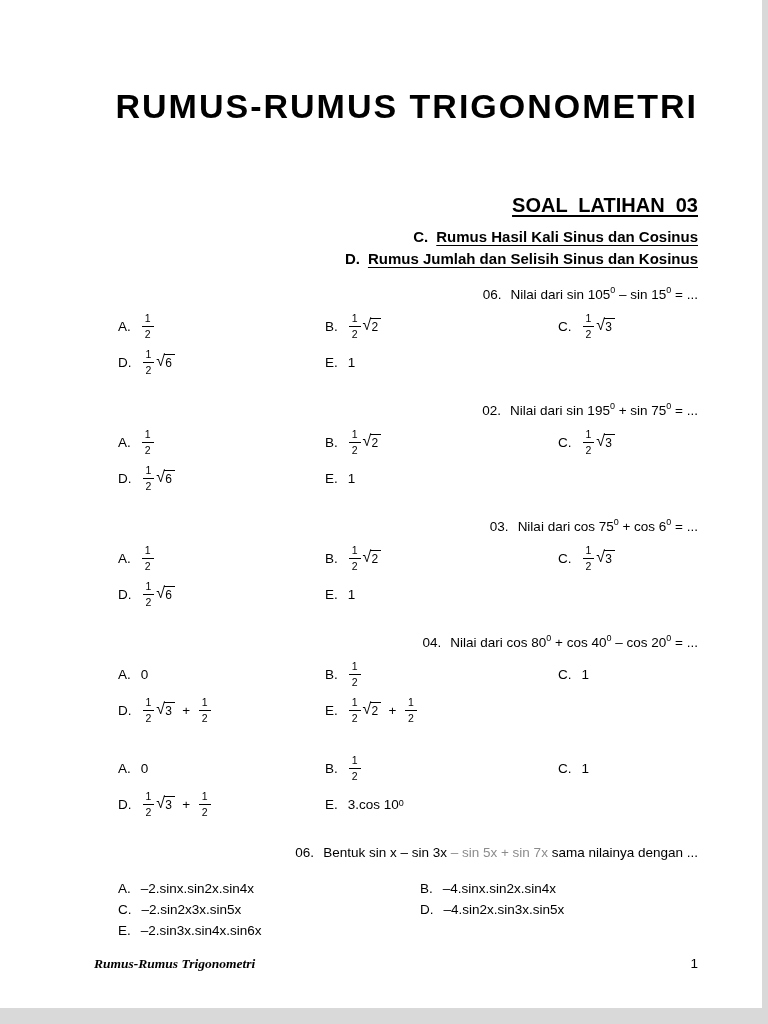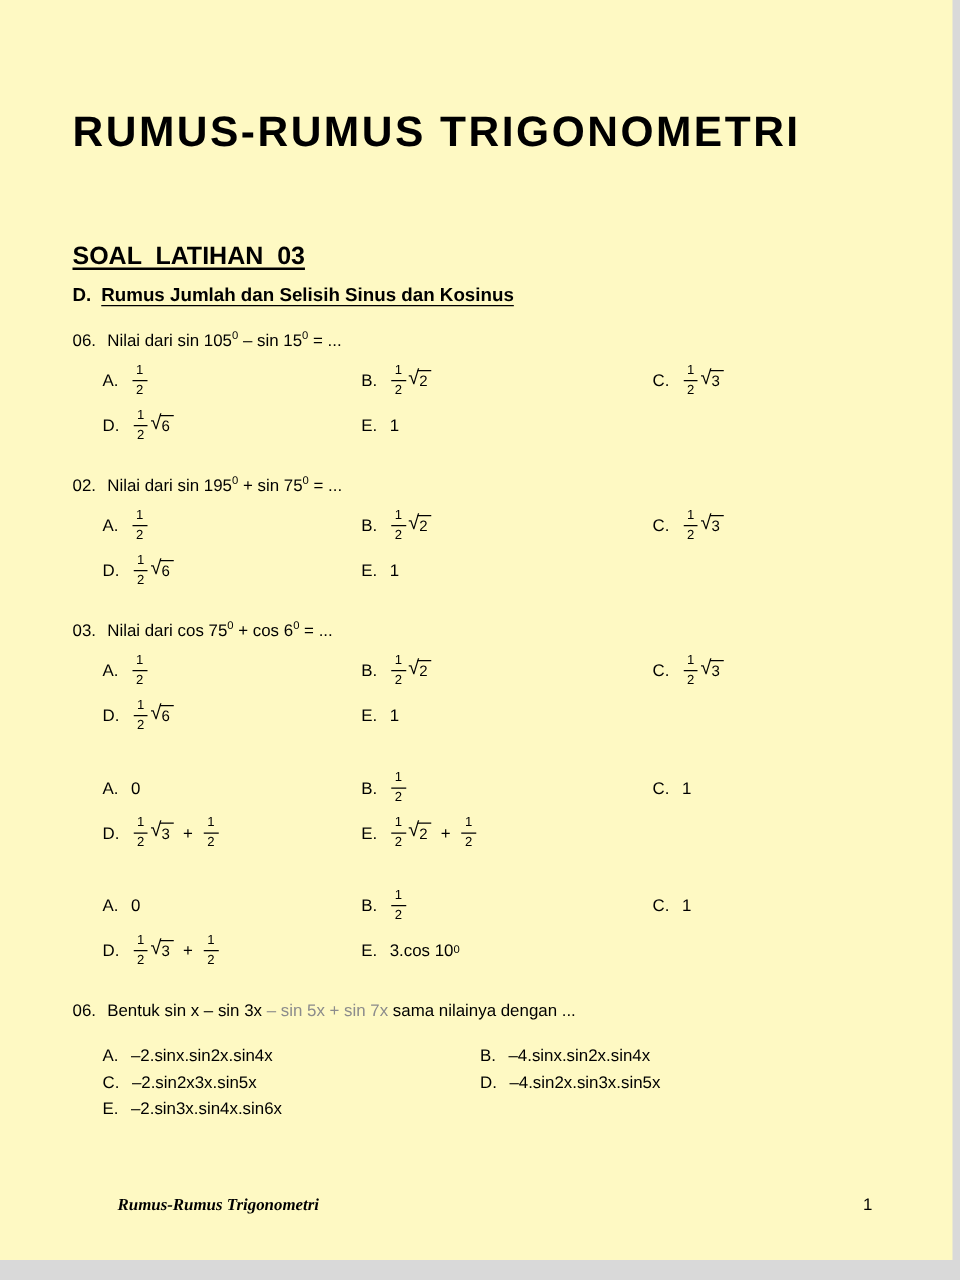--- a/index.html
+++ b/index.html
@@ -5,24 +5,25 @@
   html, body { margin: 0; padding: 0; }
   body {
     width: 768px; height: 1024px;
     background: #d9d9d9;
     font-family: "Liberation Sans", sans-serif;
     color: #000;
   }
   .page {
     position: relative;
     width: 762px; height: 1008px;
-    background: #fef9c3;
+    background: #ffffff;
     box-sizing: border-box;
-    padding: 86px 64px 0 58px;
+    padding: 86px 64px 0 94px;
     overflow: hidden;
+    text-align: right;
   }
   .title {
     margin: 0 0 70px 0;
     font-size: 34px;
     font-weight: bold;
     letter-spacing: 2px;
     line-height: 40px;
     white-space: nowrap;
   }
   .section-heading {
@@ -113,20 +114,23 @@
 </head>
 <body>
 
 <div class="page">
 
   <h1 class="title">RUMUS-RUMUS TRIGONOMETRI</h1>
 
   <div class="section-heading">SOAL  LATIHAN  03</div>
 
   <div class="subheading">
+    <span class="sub-label">C.</span><span class="sub-text">Rumus Hasil Kali Sinus dan Cosinus</span>
+  </div>
+  <div class="subheading">
     <span class="sub-label">D.</span><span class="sub-text">Rumus Jumlah dan Selisih Sinus dan Kosinus</span>
   </div>
 
   <div class="questions">
       <div class="question">
         <div class="stem"><span class="qnum">06.</span><span>Nilai dari sin 105</span><sup>0</sup><span> – sin 15</span><sup>0</sup><span> = ...</span></div>
         <div class="opt-row cols3">
           <div class="opt">
             <span class="opt-label">A.</span>
             <span class="opt-value"><span class="frac"><span class="num">1</span><span class="den">2</span></span></span>
@@ -199,20 +203,21 @@
             <span class="opt-label">D.</span>
             <span class="opt-value"><span class="frac"><span class="num">1</span><span class="den">2</span></span><span class="sqrt"><span class="radsign">√</span><span class="radicand">6</span></span></span>
           </div>
           <div class="opt">
             <span class="opt-label">E.</span>
             <span class="opt-value"><span>1</span></span>
           </div>
         </div>
       </div>
       <div class="question">
+        <div class="stem"><span class="qnum">04.</span><span>Nilai dari cos 80</span><sup>0</sup><span> + cos 40</span><sup>0</sup><span> –  cos 20</span><sup>0</sup><span>  = ...</span></div>
         <div class="opt-row cols3">
           <div class="opt">
             <span class="opt-label">A.</span>
             <span class="opt-value"><span>0</span></span>
           </div>
           <div class="opt">
             <span class="opt-label">B.</span>
             <span class="opt-value"><span class="frac"><span class="num">1</span><span class="den">2</span></span></span>
           </div>
           <div class="opt">

